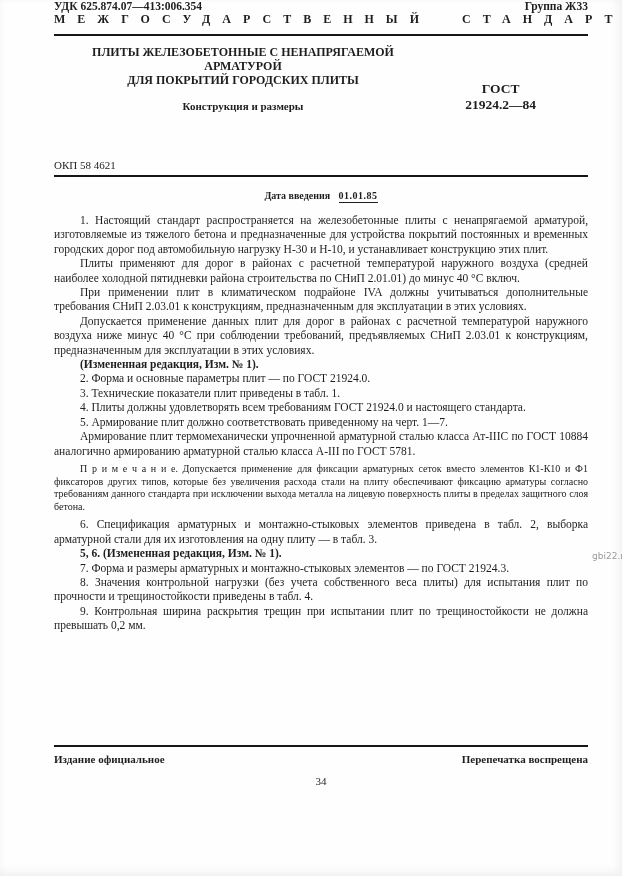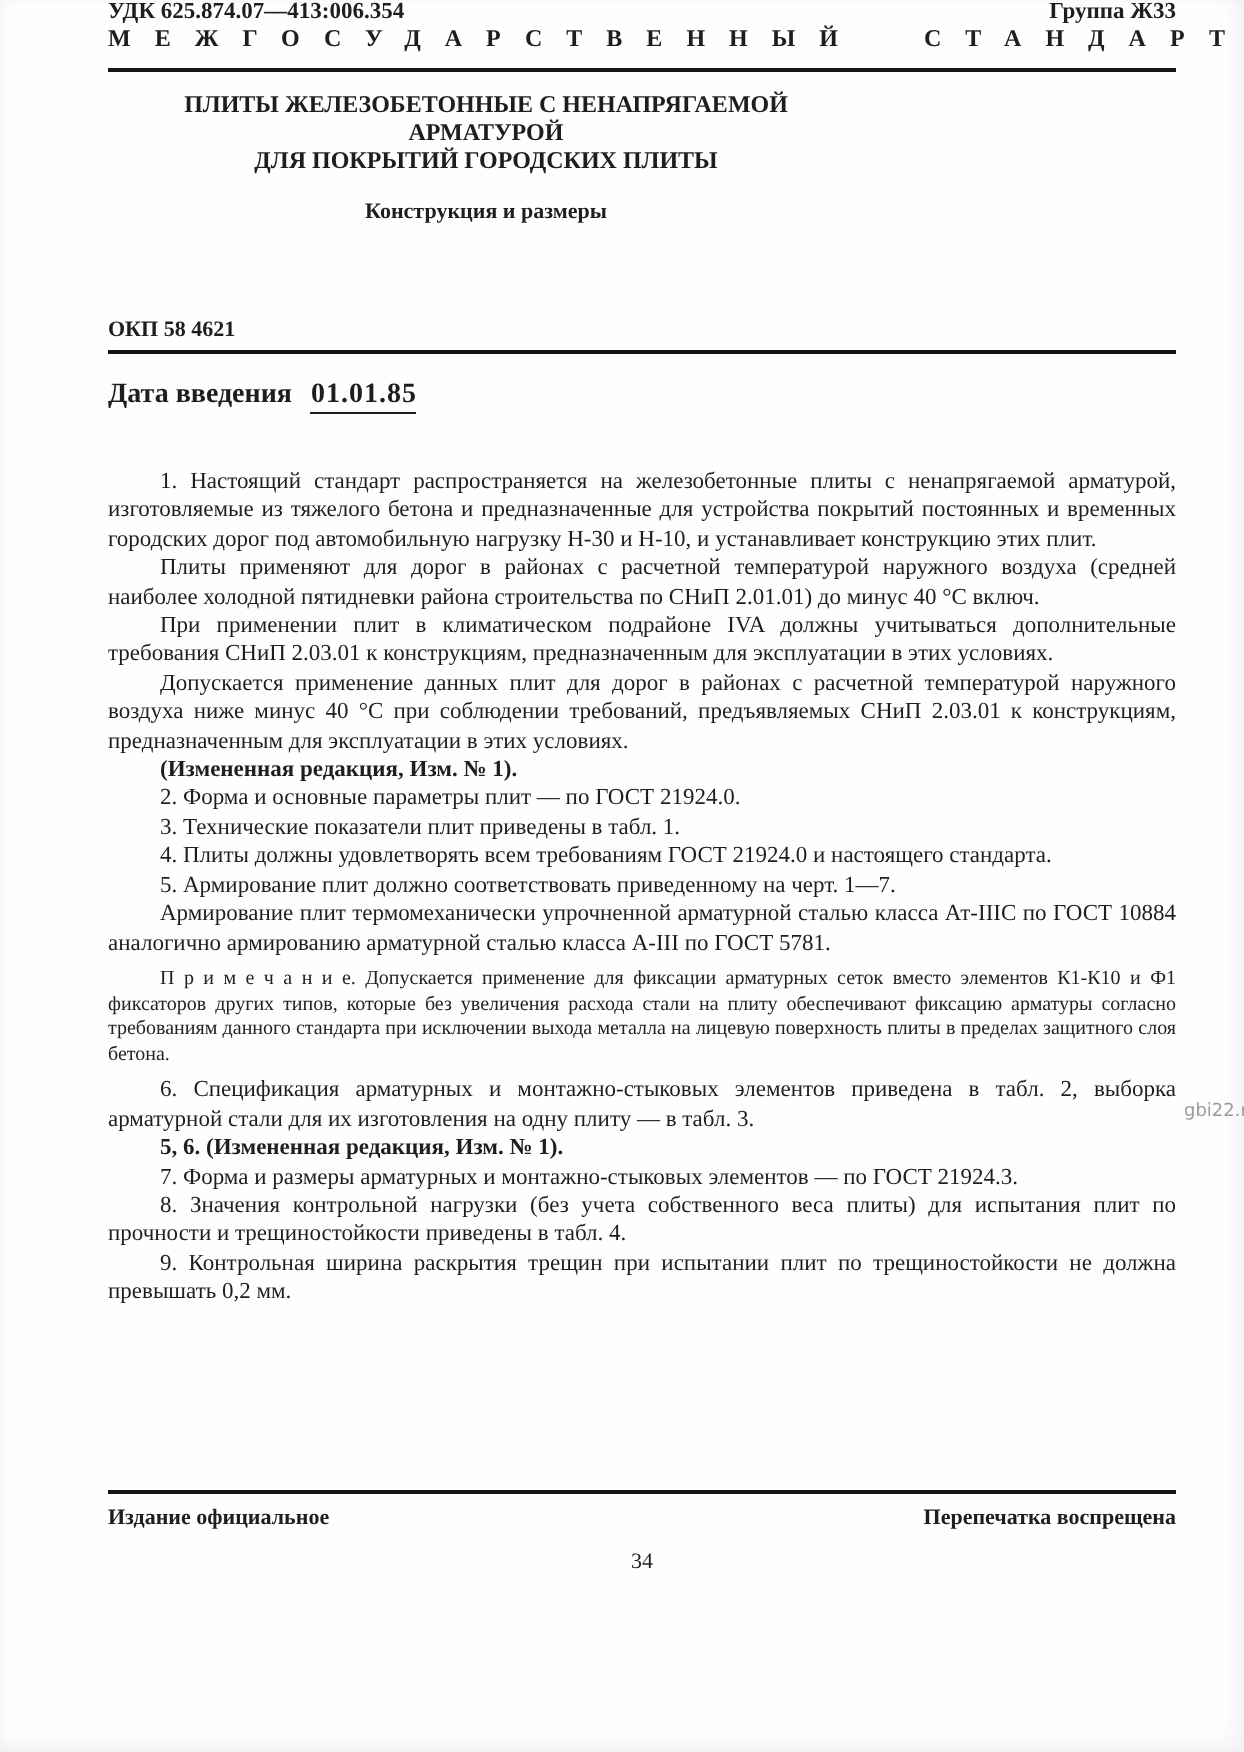--- a/index.html
+++ b/index.html
@@ -41,28 +41,28 @@
   .gost-block {
     position: absolute;
     top: 36px;
     right: 52px;
     text-align: center;
     font-weight: bold;
     font-size: 13.5px;
     line-height: 15.5px;
   }
 
-  .okp { margin-top: 22px; font-size: 11px; font-weight: bold; }
+  .okp { margin-top: 22px; font-size: 11px; }
   .rule-okp { height: 2px; margin-top: 4px; }
 
-  .date-line { margin-top: 13px; text-align: left; font-weight: bold; font-size: 14px; }
+  .date-line { margin-top: 13px; text-align: center; font-weight: bold; font-size: 10px; }
   .date-underline { text-decoration: none; border-bottom: 1px solid #1e1e1e; padding-bottom: 1px; margin-left: 6px; letter-spacing: 0.5px; }
 
   .body-text {
-    margin-top: 28px;
+    margin-top: 12px;
     font-size: 11.5px;
     line-height: 14.4px;
     height: 472px;
     overflow: hidden;
     font-family: Liberation Serif, serif;
   }
   .para { margin: 0; text-align: justify; text-indent: 26px; }
   .bold { font-weight: bold; }
   .note { font-size: 10px; line-height: 12.6px; margin: 5px 0 4px; color: #222; }
 
@@ -106,20 +106,24 @@
     <div class="title-block">
       <div class="title-left">
         <div class="doc-title">
           <div>ПЛИТЫ ЖЕЛЕЗОБЕТОННЫЕ С НЕНАПРЯГАЕМОЙ АРМАТУРОЙ</div>
           <div>ДЛЯ ПОКРЫТИЙ ГОРОДСКИХ ПЛИТЫ</div>
         </div>
         <div class="subtitle">Конструкция и размеры</div>
         <div class="title-en">
         </div>
       </div>
+      <div class="gost-block">
+        <div>ГОСТ</div>
+        <div>21924.2—84</div>
+      </div>
     </div>
 
     <div class="okp">ОКП 58 4621</div>
     <div class="rule rule-okp"></div>
 
     <div class="date-line">
       <span>Дата введения</span>
       <span class="date-underline">01.01.85</span>
     </div>
 

